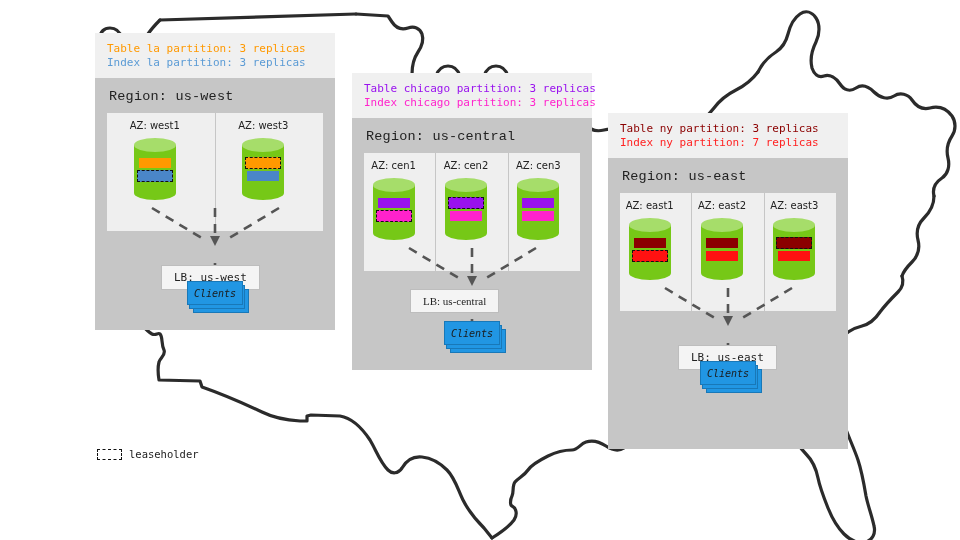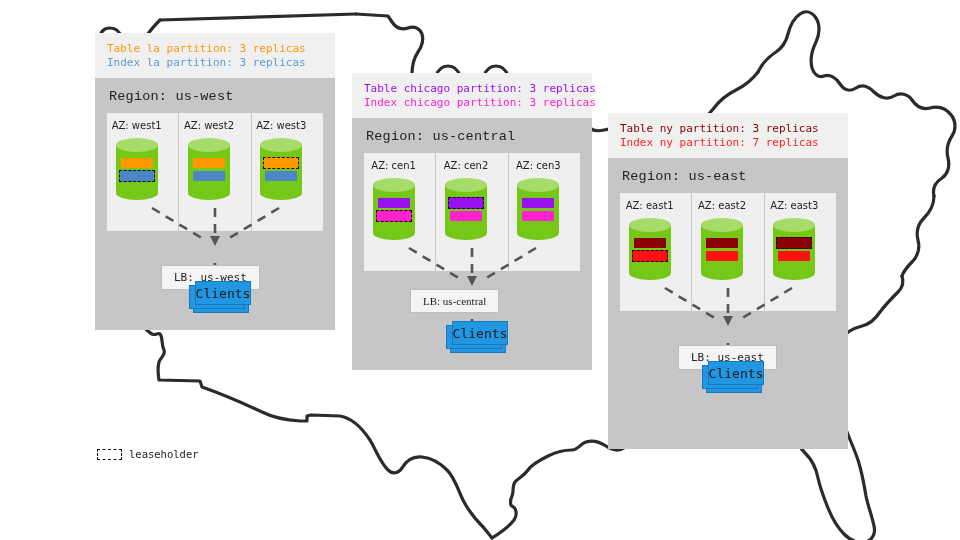--- a/index.html
+++ b/index.html
@@ -119,24 +119,24 @@
   }
   .clients .sheet{
     position:absolute;
     width:56px;height:24px;
     background:#2196e3;
     border:1px solid #1878b8;
     box-sizing:border-box;
   }
   .clients .s3{left:8px;top:8px;}
   .clients .s2{left:4px;top:4px;}
-  .clients .s1{left:10px;top:0px;
+  .clients .s1{left:2px;top:0px;
     display:flex;align-items:center;justify-content:center;
     font-family:"DejaVu Sans Mono", monospace;
-    font-size:13px;color:#1b1b1b;
+    font-size:10px;color:#1b1b1b;font-style:italic;
   }
 
   
   #legend{
     position:absolute;
     left:97px;top:448px;
     display:flex;align-items:center;
     font-family:"DejaVu Sans Mono", monospace;
     font-size:10.5px;color:#1b1b1b;
   }
@@ -315,30 +315,20 @@
         <div class="az-label">AZ: west1</div>
         <div class="cyl">
           <div class="bottom"></div>
           <div class="body"></div>
           <div class="cap"></div>
           <div class="band b1" style="background:#ff9900"></div>
           <div class="band b2 lease" style="background:#4a86c8"></div>
         </div>
       </div>
 
-      <div class="az">
-        <div class="az-label">AZ: west2</div>
-        <div class="cyl">
-          <div class="bottom"></div>
-          <div class="body"></div>
-          <div class="cap"></div>
-          <div class="band b1" style="background:#ff9900"></div>
-          <div class="band b2" style="background:#4a86c8"></div>
-        </div>
-      </div>
 
       <div class="az">
         <div class="az-label">AZ: west3</div>
         <div class="cyl">
           <div class="bottom"></div>
           <div class="body"></div>
           <div class="cap"></div>
           <div class="band b1 lease" style="background:#ff9900"></div>
           <div class="band b2" style="background:#4a86c8"></div>
         </div>

